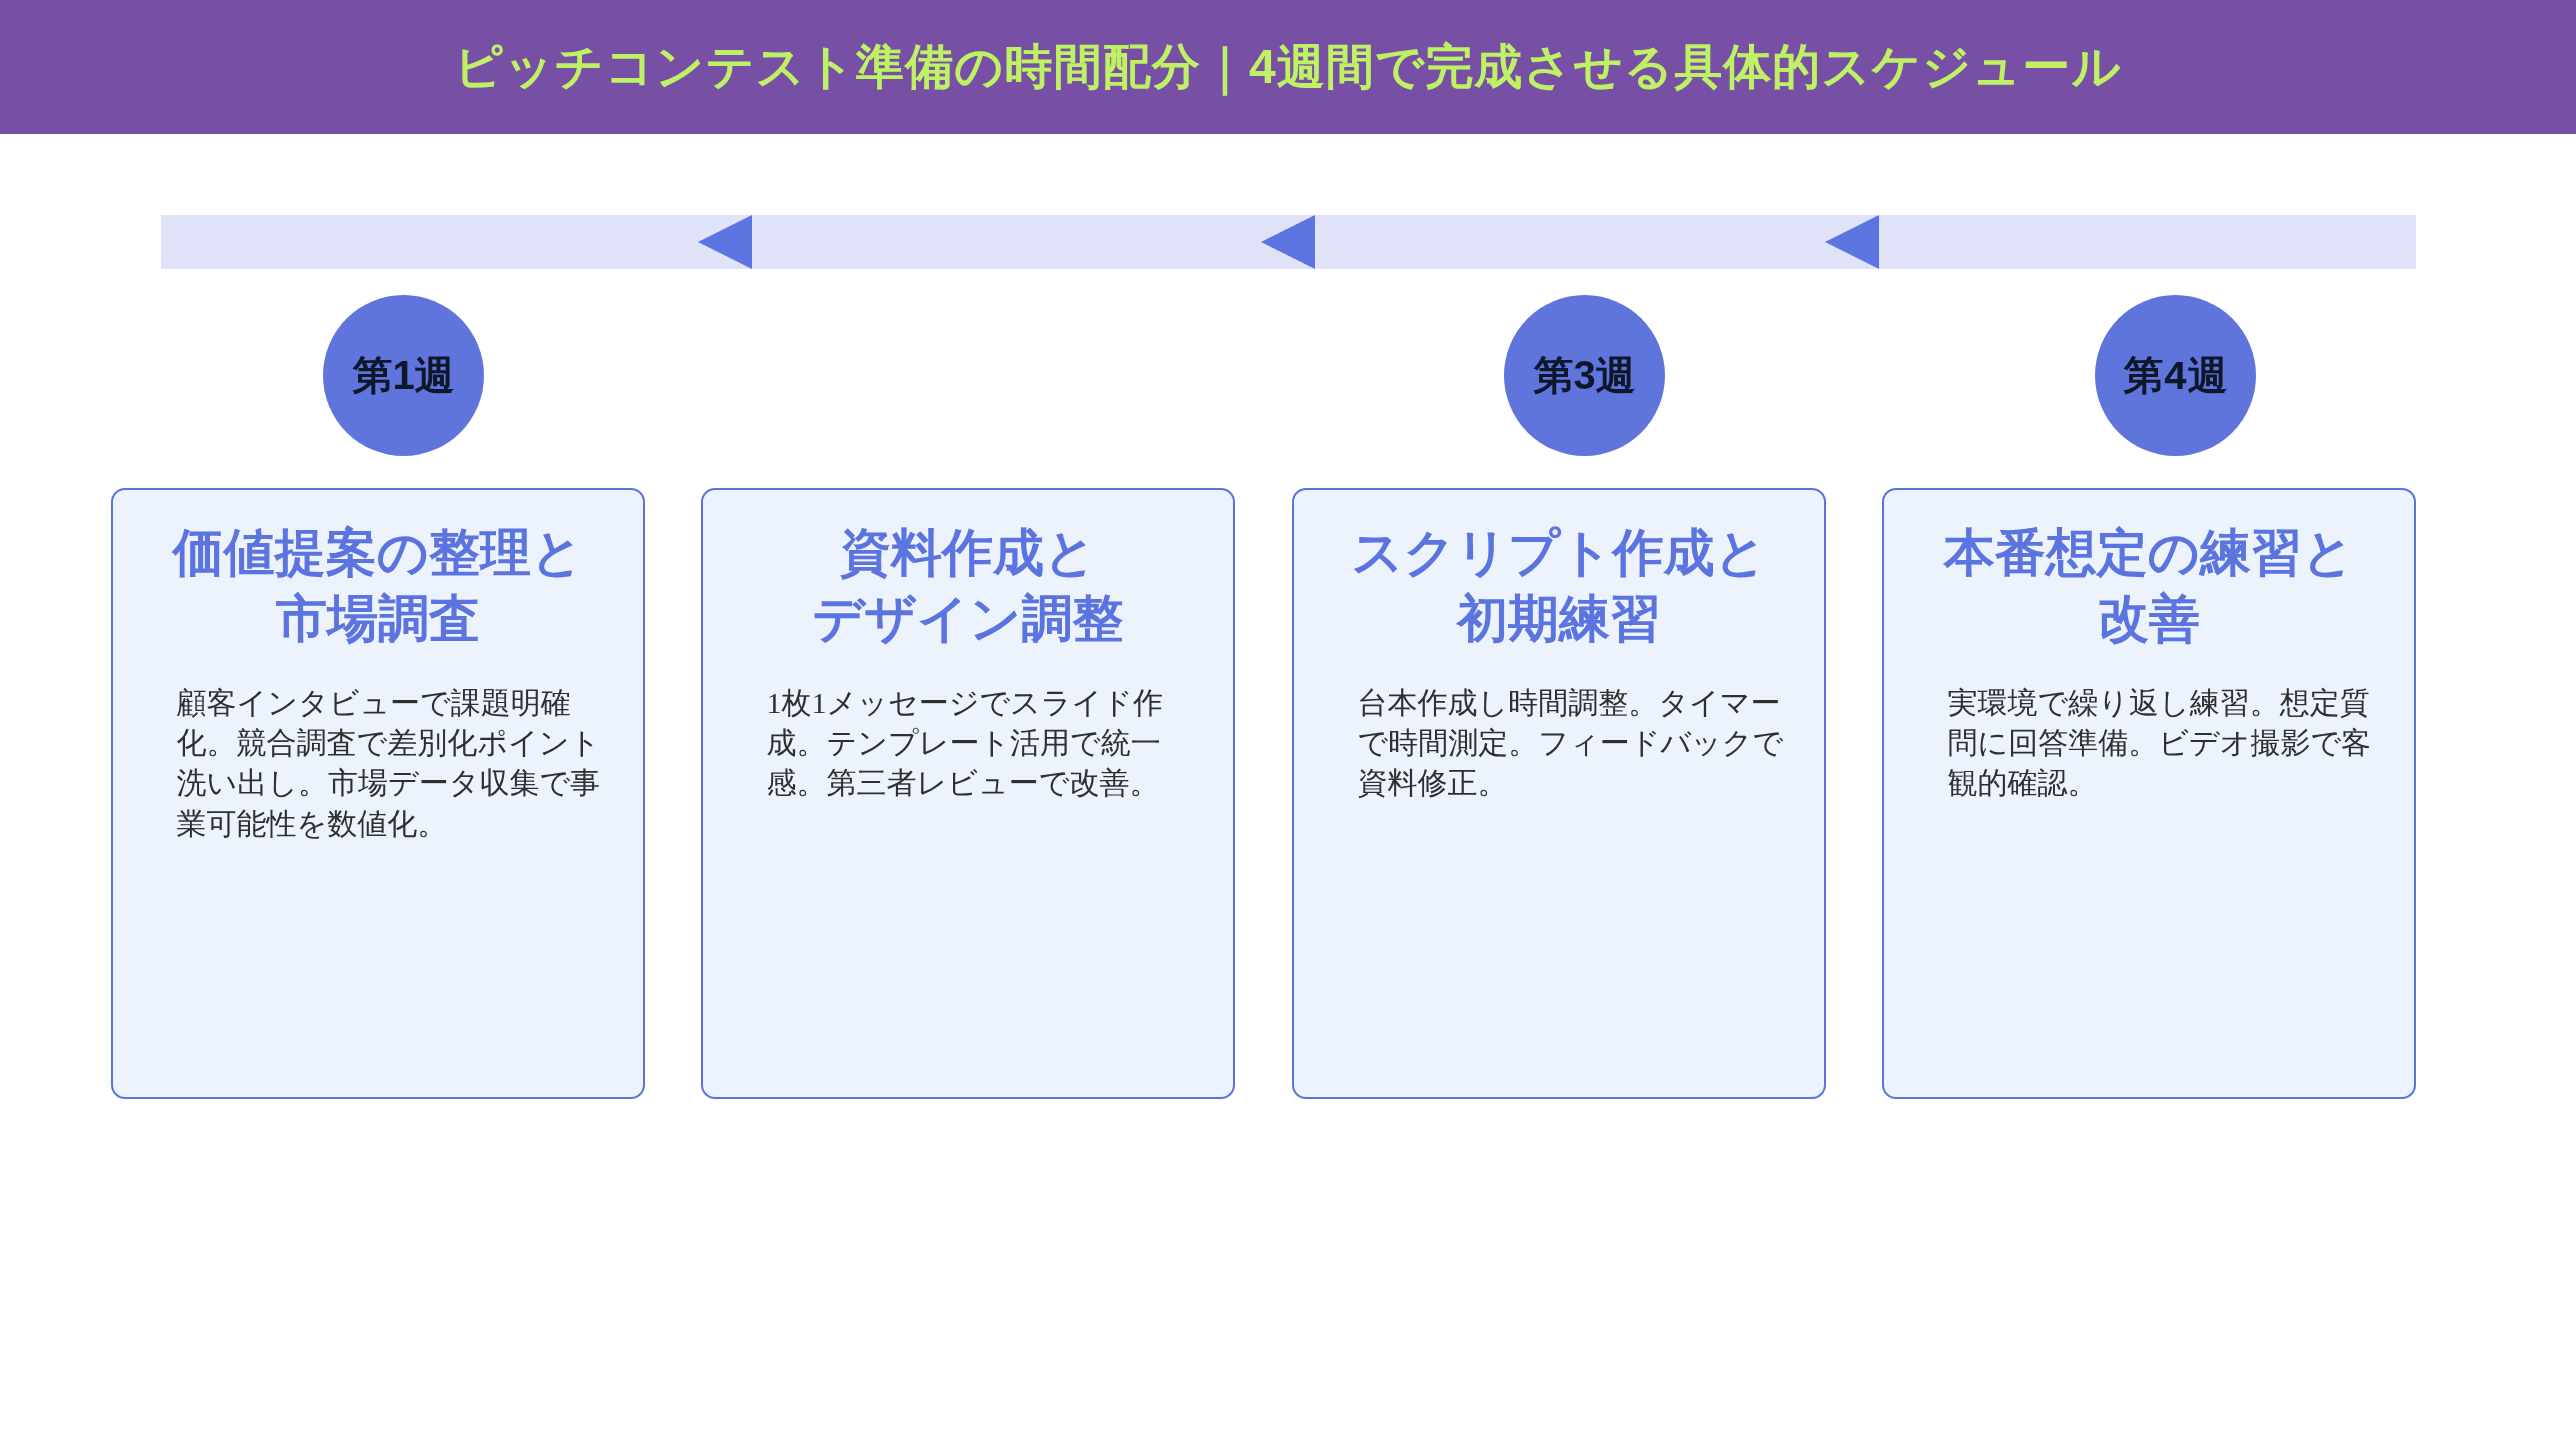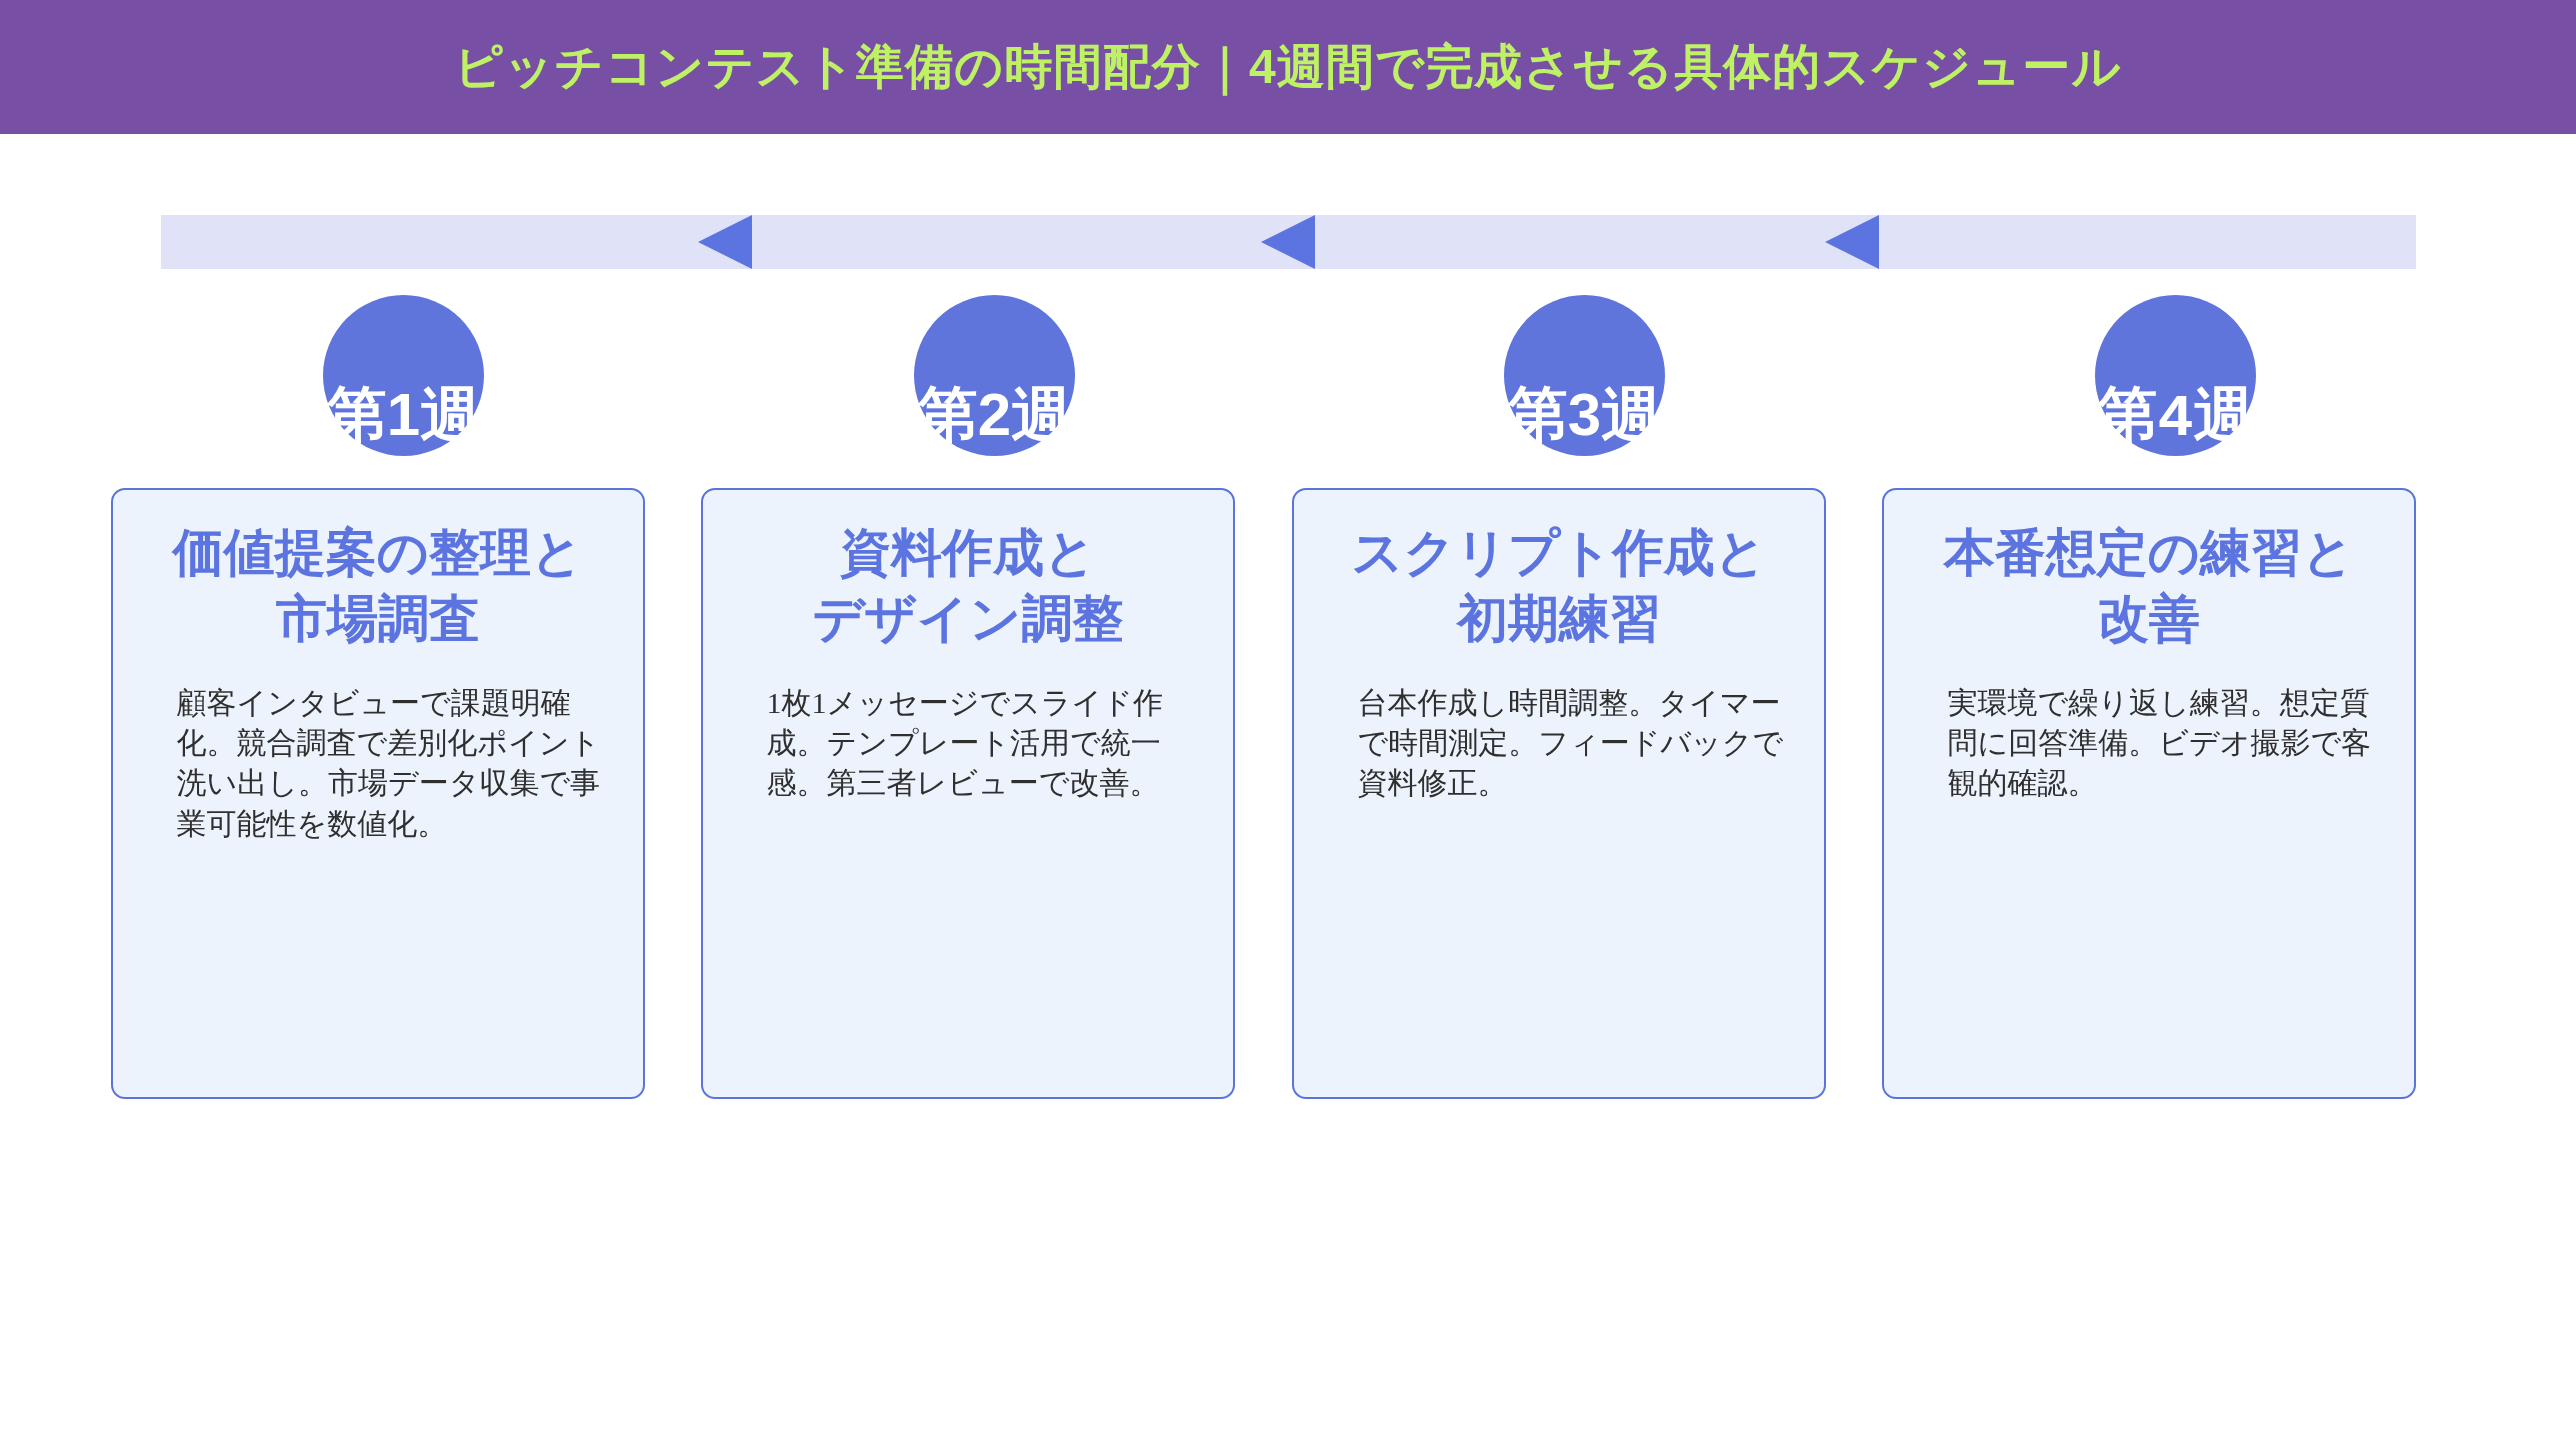--- a/index.html
+++ b/index.html
@@ -54,24 +54,24 @@
   .tl-arrow.a3 { left: 1825px; }
 
   
   .week-badge {
     position: absolute;
     top: 295px;
     width: 161px; height: 161px;
     border-radius: 50%;
     background: #5F75DC;
     display: flex;
-    align-items: flex-end;
+    align-items: center;
     justify-content: center;
-    color: #ffffff;
-    font-size: 60px;
+    color: #0f172a;
+    font-size: 40px;
     font-weight: bold;
     white-space: nowrap;
   }
   .week-badge.b1 { left: 323px; }
   .week-badge.b2 { left: 914px; }
   .week-badge.b3 { left: 1504px; }
   .week-badge.b4 { left: 2095px; font-family: Liberation Mono, monospace; }
 
   
   .week-card {
@@ -122,23 +122,20 @@
   </div>
 
   <div class="timeline-bar"></div>
   <div class="tl-arrow a1"></div>
   <div class="tl-arrow a2"></div>
   <div class="tl-arrow a3"></div>
 
   <div class="week-badge b1">
     <span>第1週</span>
   </div>
-  <div class="week-badge b2">
-    <span>第2週</span>
-  </div>
   <div class="week-badge b3">
     <span>第3週</span>
   </div>
   <div class="week-badge b4">
     <span>第4週</span>
   </div>
 
   <div class="week-card c1">
     <div class="card-title">価値提案の整理と
 市場調査</div>

